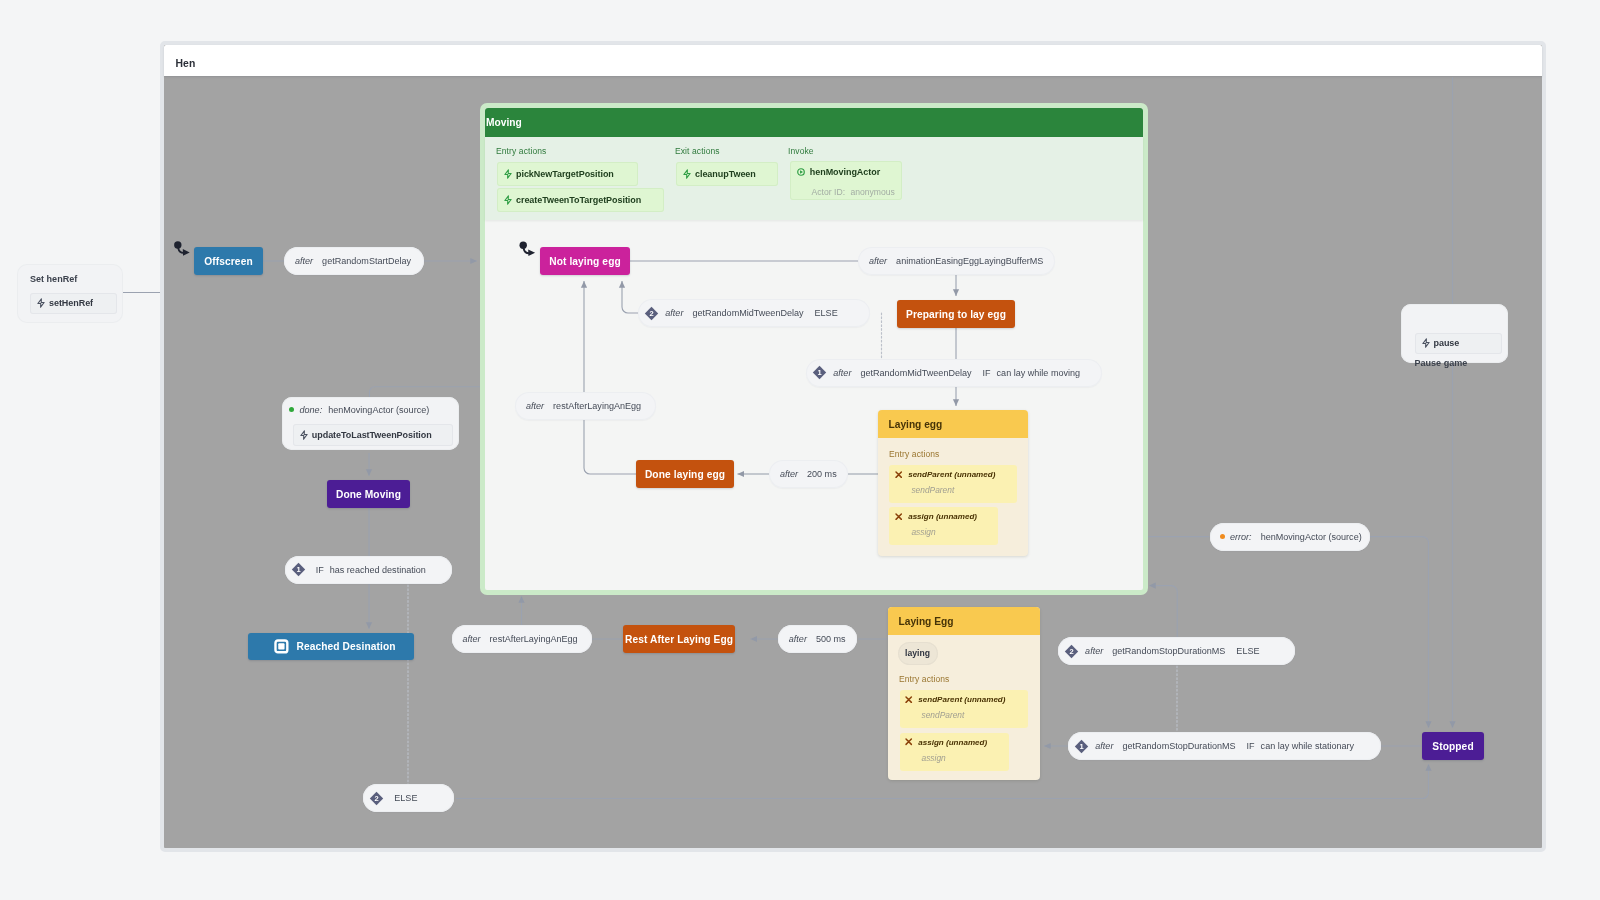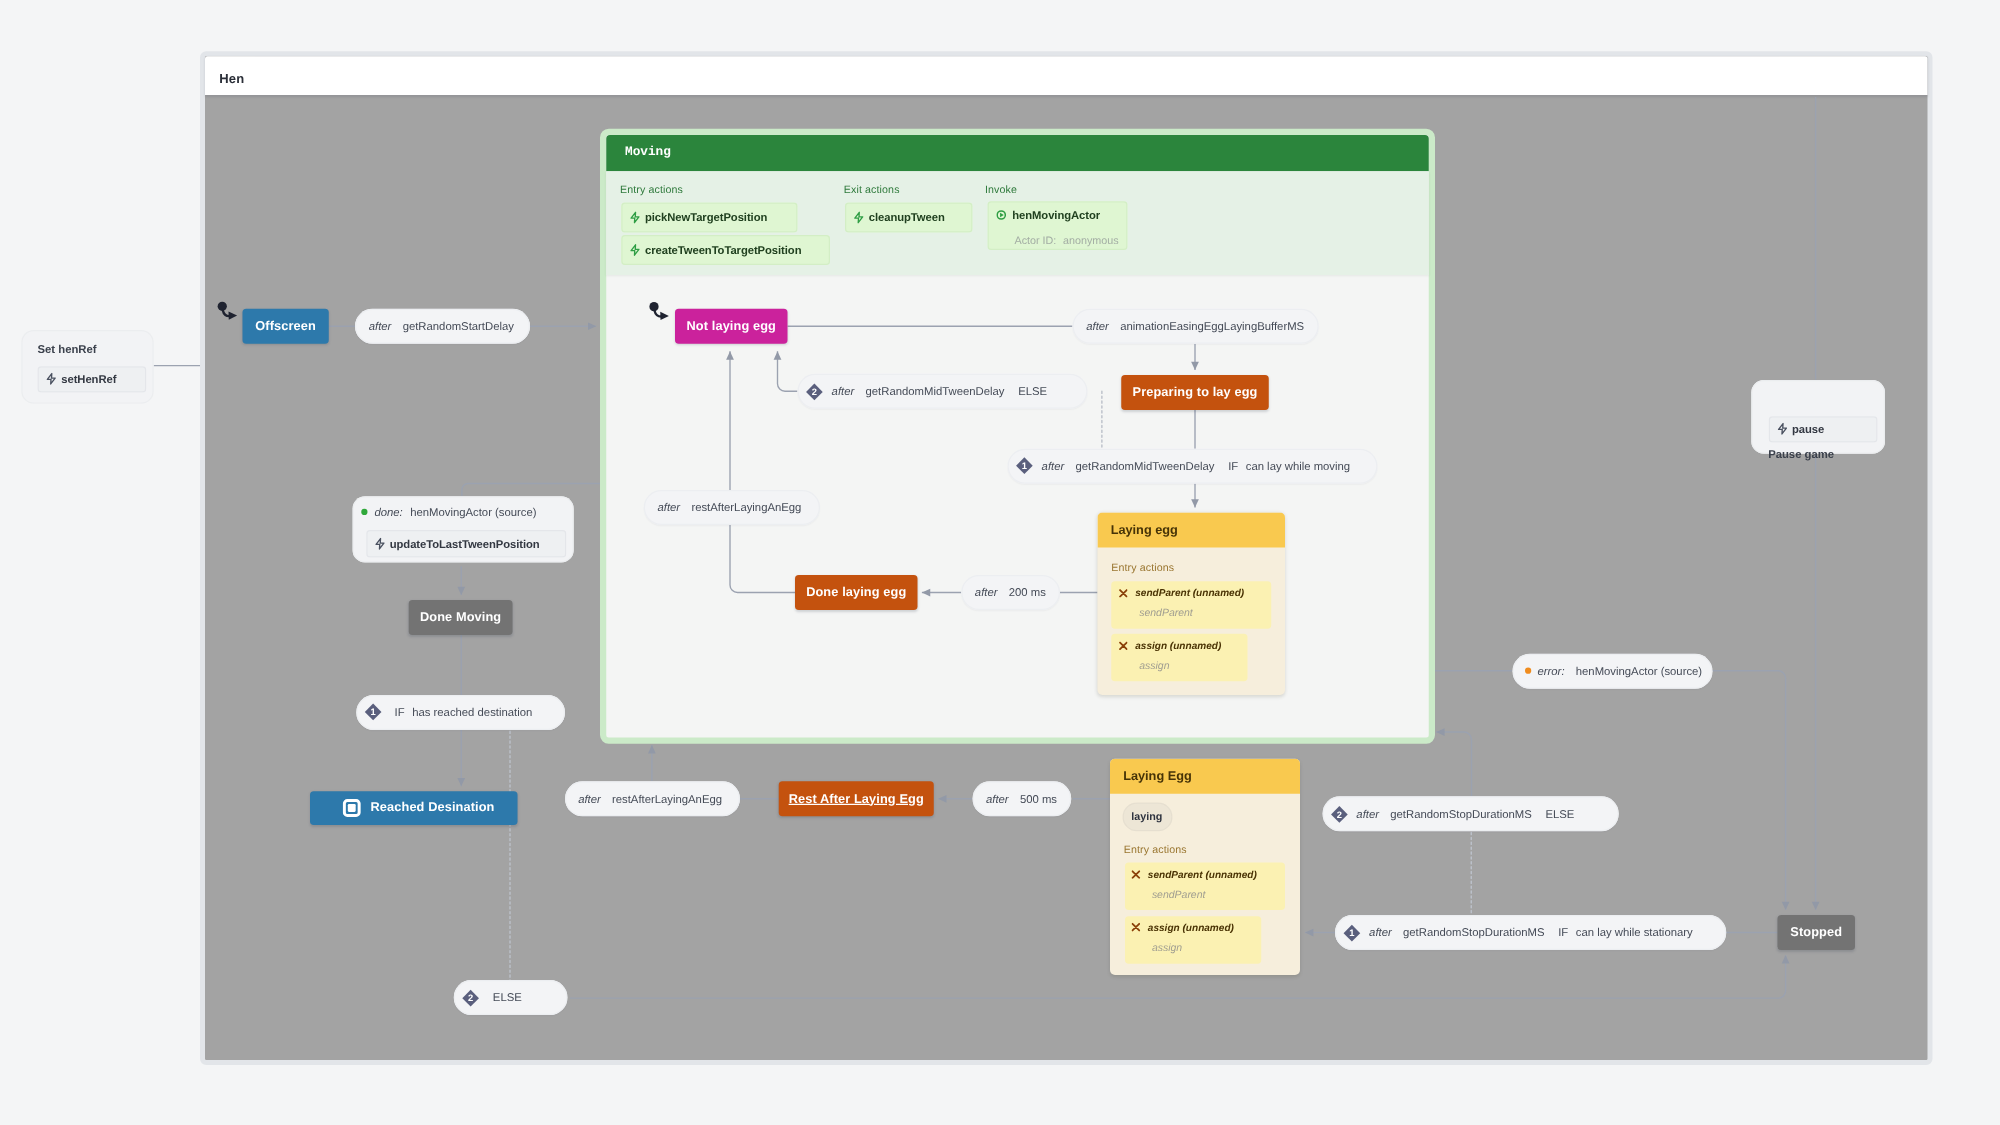--- a/index.html
+++ b/index.html
@@ -38,34 +38,33 @@
   .state{
     position:absolute;border-radius:3px;color:#fff;
     font-size:10.2px;font-weight:bold;
     display:flex;align-items:center;justify-content:center;
     box-shadow:0 1px 2px rgba(40,50,70,.18);
     white-space:nowrap;letter-spacing:.1px;
   }
   .st-blue{background:#2d79ab;}
   .st-pink{background:#cb229c;}
   .st-orange{background:#c4520e;}
-  .st-red{background:#737373;}
+  .st-red{background:#4c1d95;}
 
   
   .region{
     position:absolute;border-radius:7px;box-sizing:border-box;
     background:#f4f5f4;
     border:5px solid #cbeac8;
   }
   .region-head{
     position:absolute;left:0;top:0;right:0;height:29px;
     background:#2b853c;color:#fff;font-size:10.2px;font-weight:bold;
-    display:flex;align-items:center;padding-left:15px;box-sizing:border-box;
+    display:flex;align-items:center;padding-left:1px;box-sizing:border-box;
     border-radius:3px 3px 0 0;
-    font-family:Liberation Mono, monospace;
   }
   .region-actions{
     position:absolute;left:0;right:0;background:#e5f1e6;
     box-shadow:0 1px 2px rgba(40,60,40,.08);
   }
 
   
   .group{
     position:absolute;border-radius:4px;overflow:hidden;
     box-shadow:0 1px 3px rgba(60,60,40,.16);
@@ -258,21 +257,21 @@
   <div class="state st-blue" style="left:247.8px;top:632.8px;width:166px;height:27.5px;justify-content:center;padding-left:8.2px;box-sizing:border-box;">
     <span style="display:inline-block;width:14.8px;height:14.8px;margin-right:7.5px;line-height:0;flex:0 0 auto;">
       <svg width="14.8" height="14.8" viewBox="0 0 16 16">
           <rect x="1.6" y="1.6" width="12.8" height="12.8" rx="2.6" fill="none" stroke="#fff" stroke-width="2.6"></rect>
           <rect x="4.6" y="4.6" width="6.8" height="6.8" rx="1" fill="#fff"></rect>
         </svg>
     </span>
     <span>Reached Desination</span>
   </div>
 
-  <div class="state st-orange" style="left:623px;top:625px;width:124px;height:28px;text-decoration:underline;">Rest After Laying Egg</div>
+  <div class="state st-orange" style="left:623px;top:625px;width:112px;height:28px;">Rest After Laying Egg</div>
 
   <div class="state st-red" style="left:1422px;top:732px;width:62px;height:28px;">Stopped</div>
 
   <div class="group" style="left:878px;top:410px;width:150px;height:146px;background:#f6eedc;">
     <div class="group-head" style="height:28px;background:#f9c94f;color:#463307;">Laying egg</div>
   </div>
   <div class="sectlabel" style="left:889px;top:449px;color:#9a7630;">Entry actions</div>
   <div class="chip chip-yellow" style="left:889.4px;top:465px;width:128px;height:38px;display:block;padding:0;">
     <div style="display:flex;align-items:center;height:19px;padding-left:5.7px;">
       <span class="ico" style="width:7.4px;height:7.4px;margin-right:5.7px;"><svg width="7.4" height="7.4" viewBox="0 0 16 16">

